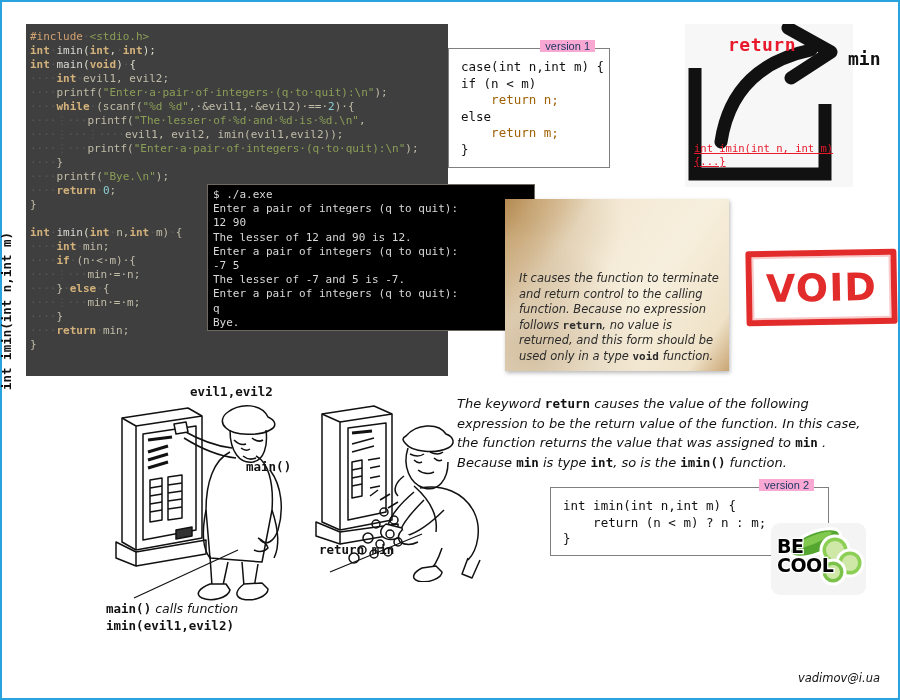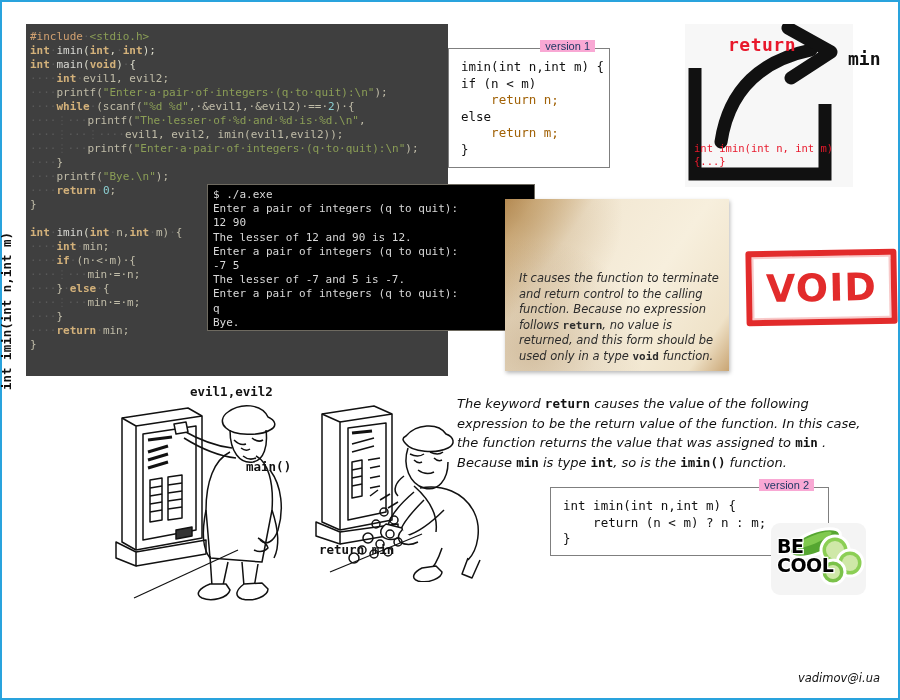--- a/index.html
+++ b/index.html
@@ -70,21 +70,21 @@
     font-weight:bold;font-size:18px;color:#e8192c;letter-spacing:.5px;
   }
   #minlabel{
     position:absolute;left:846px;top:46px;
     font-family:"DejaVu Sans Mono","Liberation Mono",monospace;
     font-weight:bold;font-size:18px;color:#111;
   }
   #sigcode{
     position:absolute;left:692px;top:140px;
     font-family:"DejaVu Sans Mono","Liberation Mono",monospace;
-    font-size:10.5px;line-height:13px;color:#e8192c;white-space:pre;
+    font-size:10.5px;line-height:13px;color:#e8192c;white-space:pre;text-decoration:underline;
   }
   
   #parchment{
     position:absolute;left:503px;top:197px;width:224px;height:172px;
     background:
       radial-gradient(circle at 12% 88%, rgba(150,110,60,.35), rgba(150,110,60,0) 45%),
       radial-gradient(circle at 6% 10%, rgba(170,130,75,.45), rgba(170,130,75,0) 40%),
       linear-gradient(125deg,#b98d55 0%,#d9bb8e 9%,#f2e7d2 26%,#f7efdd 60%,#efe2c8 88%,#c9a574 100%);
     box-shadow:1px 2px 4px rgba(0,0,0,.28);
   }
@@ -197,21 +197,21 @@
 <span>The lesser of 12 and 90 is 12.</span>
 <span>Enter a pair of integers (q to quit):</span>
 <span>-7 5</span>
 <span>The lesser of -7 and 5 is -7.</span>
 <span>Enter a pair of integers (q to quit):</span>
 <span>q</span>
 <span>Bye.</span></div>
 
   <div id="v1" class="codebox">
     <span class="legend">version 1</span>
-    <pre><span>imin(int n,int m) {</span>
+    <pre><span>case(int n,int m) {</span>
 <span>if (n &lt; m)</span>
 <span class="ret">    return n;</span>
 <span>else</span>
 <span class="ret">    return m;</span>
 <span>}</span></pre>
   </div>
 
   <div id="arrowfig">
     <svg width="168" height="163" viewBox="0 0 168 163">
       <path d="M10 44 L10 150 L140 150 L140 80" fill="none" stroke="#111" stroke-width="13"></path>
@@ -349,16 +349,17 @@
 
       <path d="M28 180 L120 142" stroke-width="1.2"></path>
     </g>
   </svg>
 
   <div id="vlabel">int imin(int n,int m)</div>
   <div class="lbl" style="left:188px;top:382px;">evil1,evil2</div>
   <div class="lbl" style="left:244px;top:457px;">main()</div>
   <div class="lbl" style="left:317px;top:540px;">return min</div>
 
+  <div id="caption-left"><span class="mono-b" style="font-size:12.5px;">main()</span><span> calls function</span><br><span class="mono-b" style="font-size:12.5px;">imin(evil1,evil2)</span></div>
 
   <div id="footer-sig">vadimov@i.ua</div>
 
 </div>
 
 </body></html>

